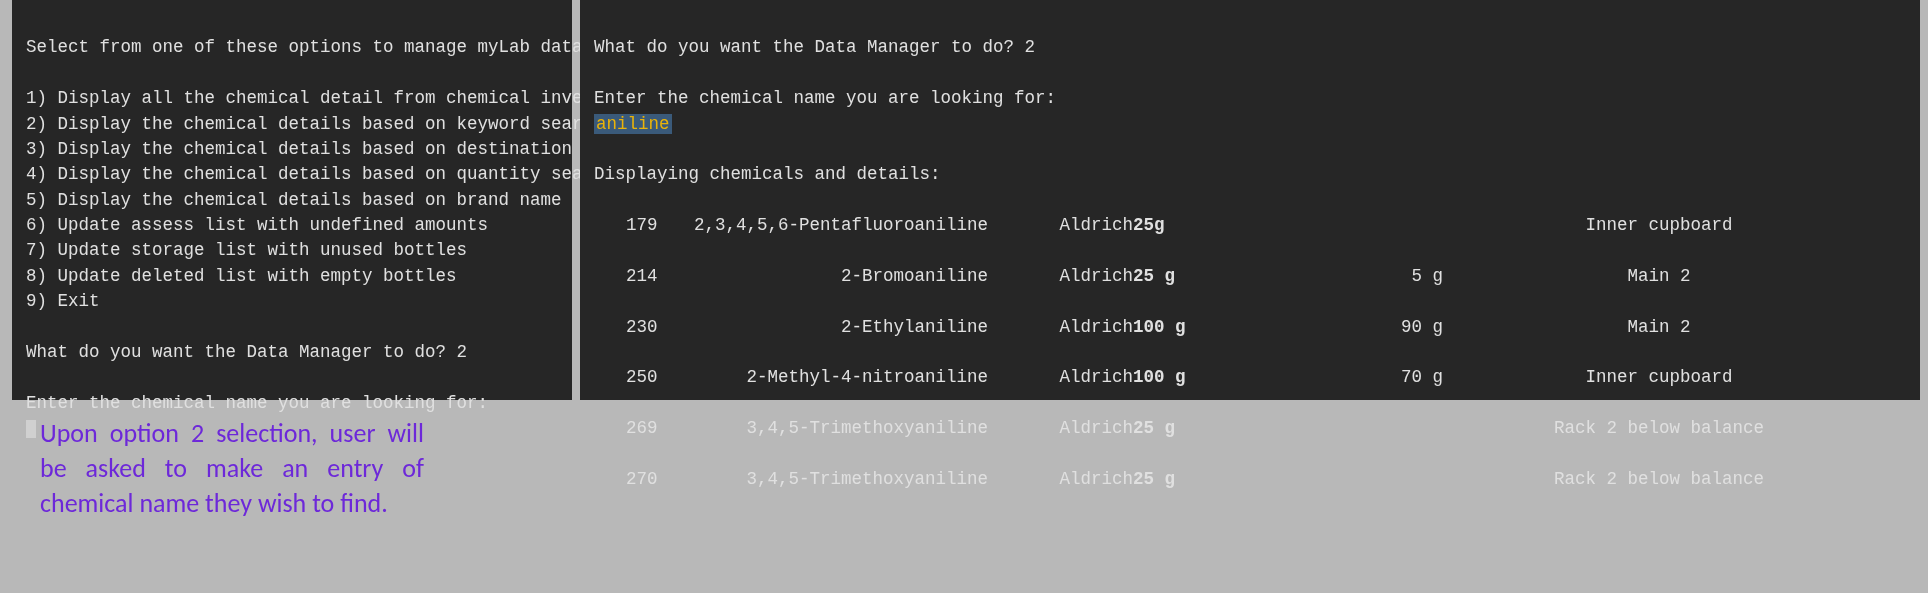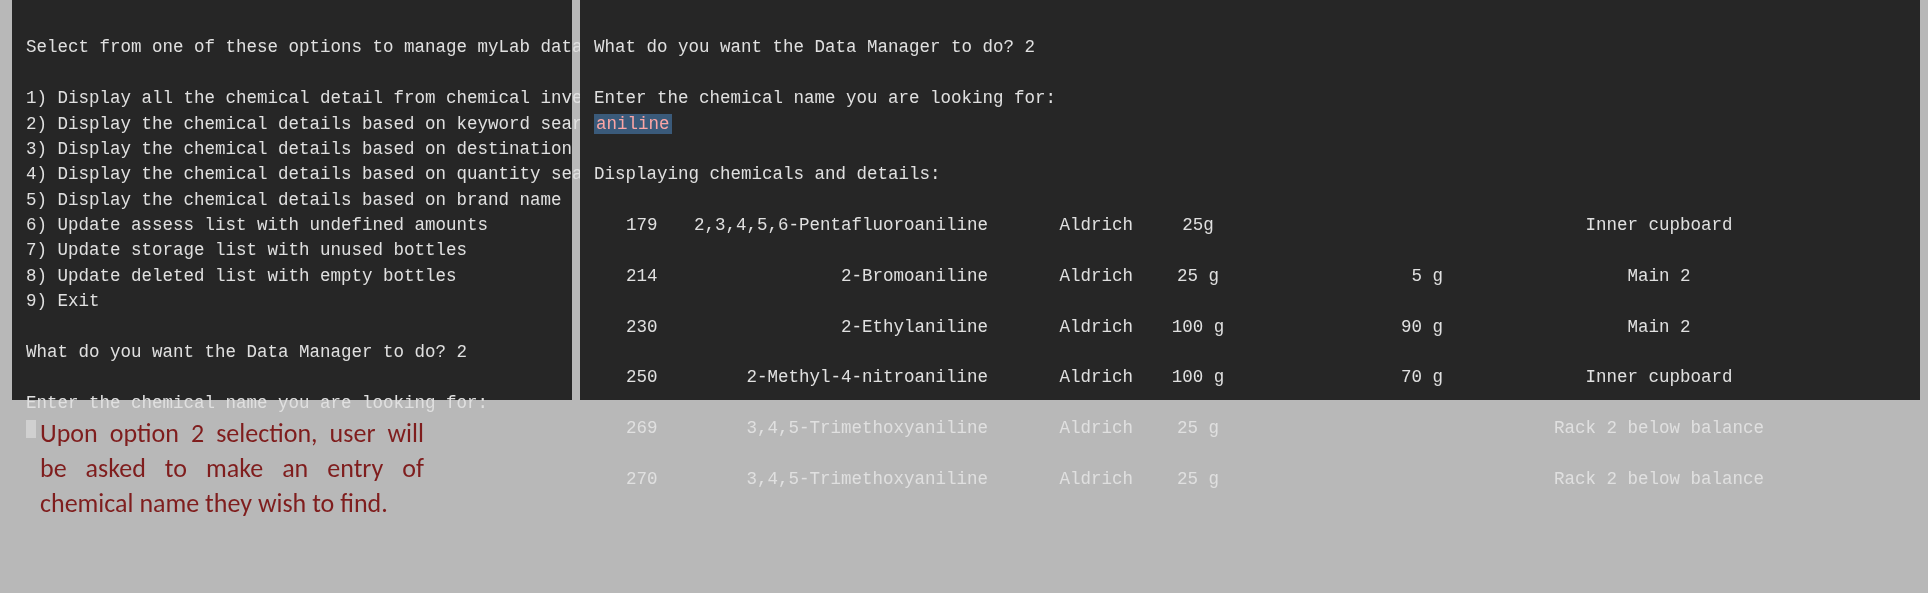--- a/index.html
+++ b/index.html
@@ -37,54 +37,54 @@
       padding: 10px 14px;
       white-space: pre;
     }
     .terminal-left {
       height: 400px;
     }
     .terminal-right {
       height: 400px;
     }
     .caption {
-      color: #7f1d1d;
+      color: #6d28d9;
       font-family: 'Calibri', Arial, sans-serif;
       font-size: 26px;
       line-height: 1.35;
       padding: 16px 28px 0 28px;
     }
     .caption-left {
       text-align: justify;
       width: 440px;
     }
     .caption-right {
       text-align: justify;
       width: 1180px;
     }
     .highlight-input {
       background: #3a5a7a;
-      color: #fca5a5;
+      color: #eab308;
       padding: 0 2px;
     }
     .cursor-block {
       background: #d0d0d0;
       color: #d0d0d0;
       display: inline-block;
       width: 10px;
       height: 18px;
       vertical-align: text-bottom;
     }
     .table-row {
       display: block;
     }
     .col-id { display: inline-block; width: 42px; text-align: left; margin-left: 32px; }
     .col-name { display: inline-block; width: 320px; text-align: right; }
     .col-brand { display: inline-block; width: 145px; text-align: right; }
-    .col-total { display: inline-block; width: 130px; text-align: center; }
+    .col-total { display: inline-block; width: 130px; text-align: left; font-weight: bold; }
     .col-remain { display: inline-block; width: 180px; text-align: right; }
     .col-dest { display: inline-block; width: 432px; text-align: center; }
     .hdr-name { display: inline-block; width: 362px; text-align: right; }
     .hdr-brand { display: inline-block; width: 145px; text-align: right; }
     .hdr-total-remain { display: inline-block; width: 310px; text-align: right; padding-left: 30px; text-align: left; }
     .hdr-dest { display: inline-block; width: 432px; text-align: right; }
   </style>
 </head>
 <body>
 

